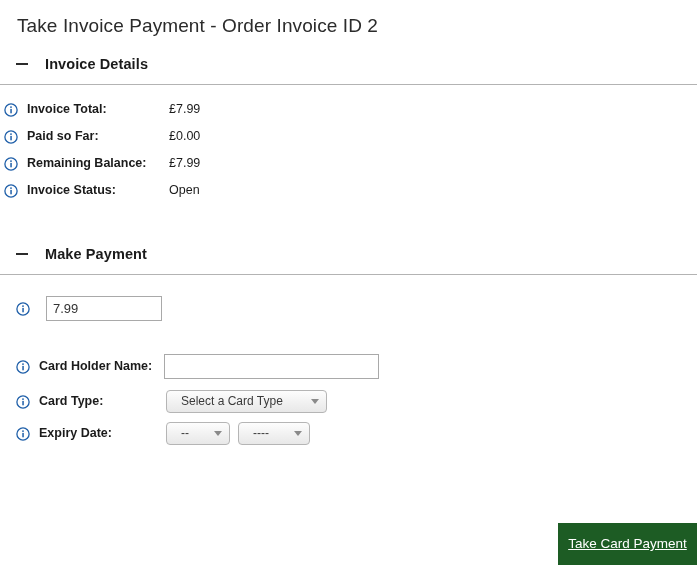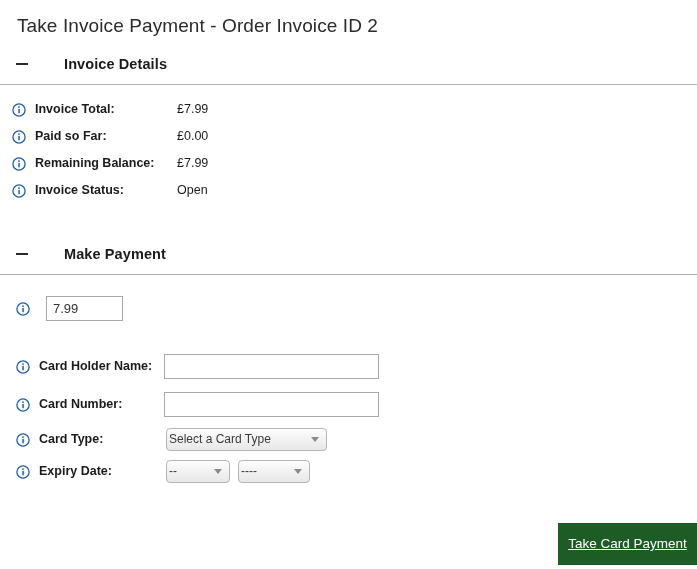--- a/index.html
+++ b/index.html
@@ -48,21 +48,21 @@
     left: 1px;
     top: 7px;
     width: 12px;
     height: 2px;
     background: #2b2b2b;
   }
   .section-title {
     font-size: 14.5px;
     font-weight: bold;
     color: #1b1b1b;
-    margin-left: 33px;
+    margin-left: 14px;
     letter-spacing: 0.1px;
   }
   .divider {
     width: 100%;
     height: 1px;
     background: #b3b3b3;
     margin-top: 6px;
   }
 
   
@@ -72,21 +72,21 @@
     flex: 0 0 auto;
     display: inline-block;
     position: relative;
     top: 1px;
   }
   .info-icon svg { display: block; }
 
   
   .details {
     margin-top: 17px;
-    padding-left: 12px;
+    padding-left: 4px;
   }
   .detail-row {
     display: flex;
     align-items: flex-start;
     height: 27px;
   }
   .detail-label {
     font-size: 12.5px;
     font-weight: bold;
     color: #1b1b1b;
@@ -136,34 +136,34 @@
   input.txt {
     font-family: "Liberation Sans", sans-serif;
     font-size: 13px;
     color: #333;
     border: 1px solid #a9a9a9;
     background: #fff;
     outline: none;
     padding: 3px 6px;
     height: 25px;
   }
-  .amount-input { width: 77px; margin-left: 16px; }
+  .amount-input { width: 116px; margin-left: 16px; }
   .wide-input   { width: 215px; }
   .cvv-input    { width: 52px; height: 27px; }
 
   select.sel {
     font-family: "Liberation Sans", sans-serif;
     font-size: 12px;
     color: #3a3a3a;
     height: 23px;
     border: 1px solid #b5b5b5;
     border-radius: 4px;
     background-image: linear-gradient(to bottom, #fdfdfd 0%, #f1f1f1 55%, #e8e8e8 100%);
     background-color: #f3f3f3;
-    padding: 0 20px 0 2px;
+    padding: 0 20px 0 14px;
     outline: none;
     -webkit-appearance: none;
     -moz-appearance: none;
     appearance: none;
   }
   .select-shell { position: relative; display: inline-block; }
   .select-shell + .select-shell { margin-left: 8px; }
   .select-arrow {
     position: absolute;
     right: 8px;
@@ -287,33 +287,20 @@
           <circle cx="7" cy="4.1" r="0.95" fill="#1f5fa9"></circle>
           <rect x="6.3" y="5.9" width="1.5" height="4.4" fill="#1f5fa9"></rect>
         </svg>
     </span>
     <span class="form-label">Card Holder Name:</span>
     <span class="field-wrap" style="left:148px">
       <input class="txt wide-input" type="text" value="" style="">
     </span>
   </div>
 
-  <div class="form-row row-number">
-    <span class="info-icon">
-      <svg width="14" height="14" viewBox="0 0 14 14">
-          <circle cx="7" cy="7" r="6.1" fill="none" stroke="#1f5fa9" stroke-width="1.3"></circle>
-          <circle cx="7" cy="4.1" r="0.95" fill="#1f5fa9"></circle>
-          <rect x="6.3" y="5.9" width="1.5" height="4.4" fill="#1f5fa9"></rect>
-        </svg>
-    </span>
-    <span class="form-label">Card Number:</span>
-    <span class="field-wrap" style="left:148px">
-      <input class="txt wide-input" type="text" value="" style="">
-    </span>
-  </div>
 
   <div class="form-row row-type">
     <span class="info-icon">
       <svg width="14" height="14" viewBox="0 0 14 14">
           <circle cx="7" cy="7" r="6.1" fill="none" stroke="#1f5fa9" stroke-width="1.3"></circle>
           <circle cx="7" cy="4.1" r="0.95" fill="#1f5fa9"></circle>
           <rect x="6.3" y="5.9" width="1.5" height="4.4" fill="#1f5fa9"></rect>
         </svg>
     </span>
     <span class="form-label">Card Type:</span>

